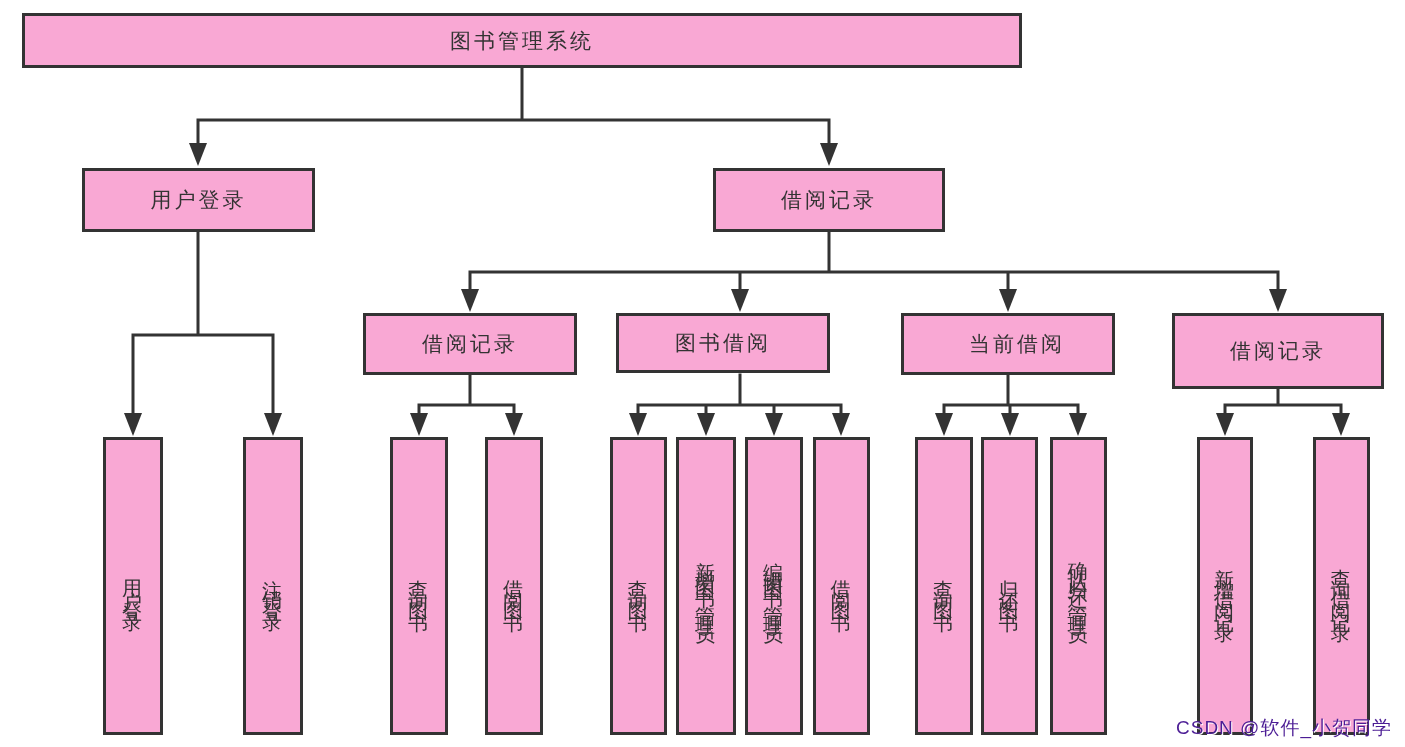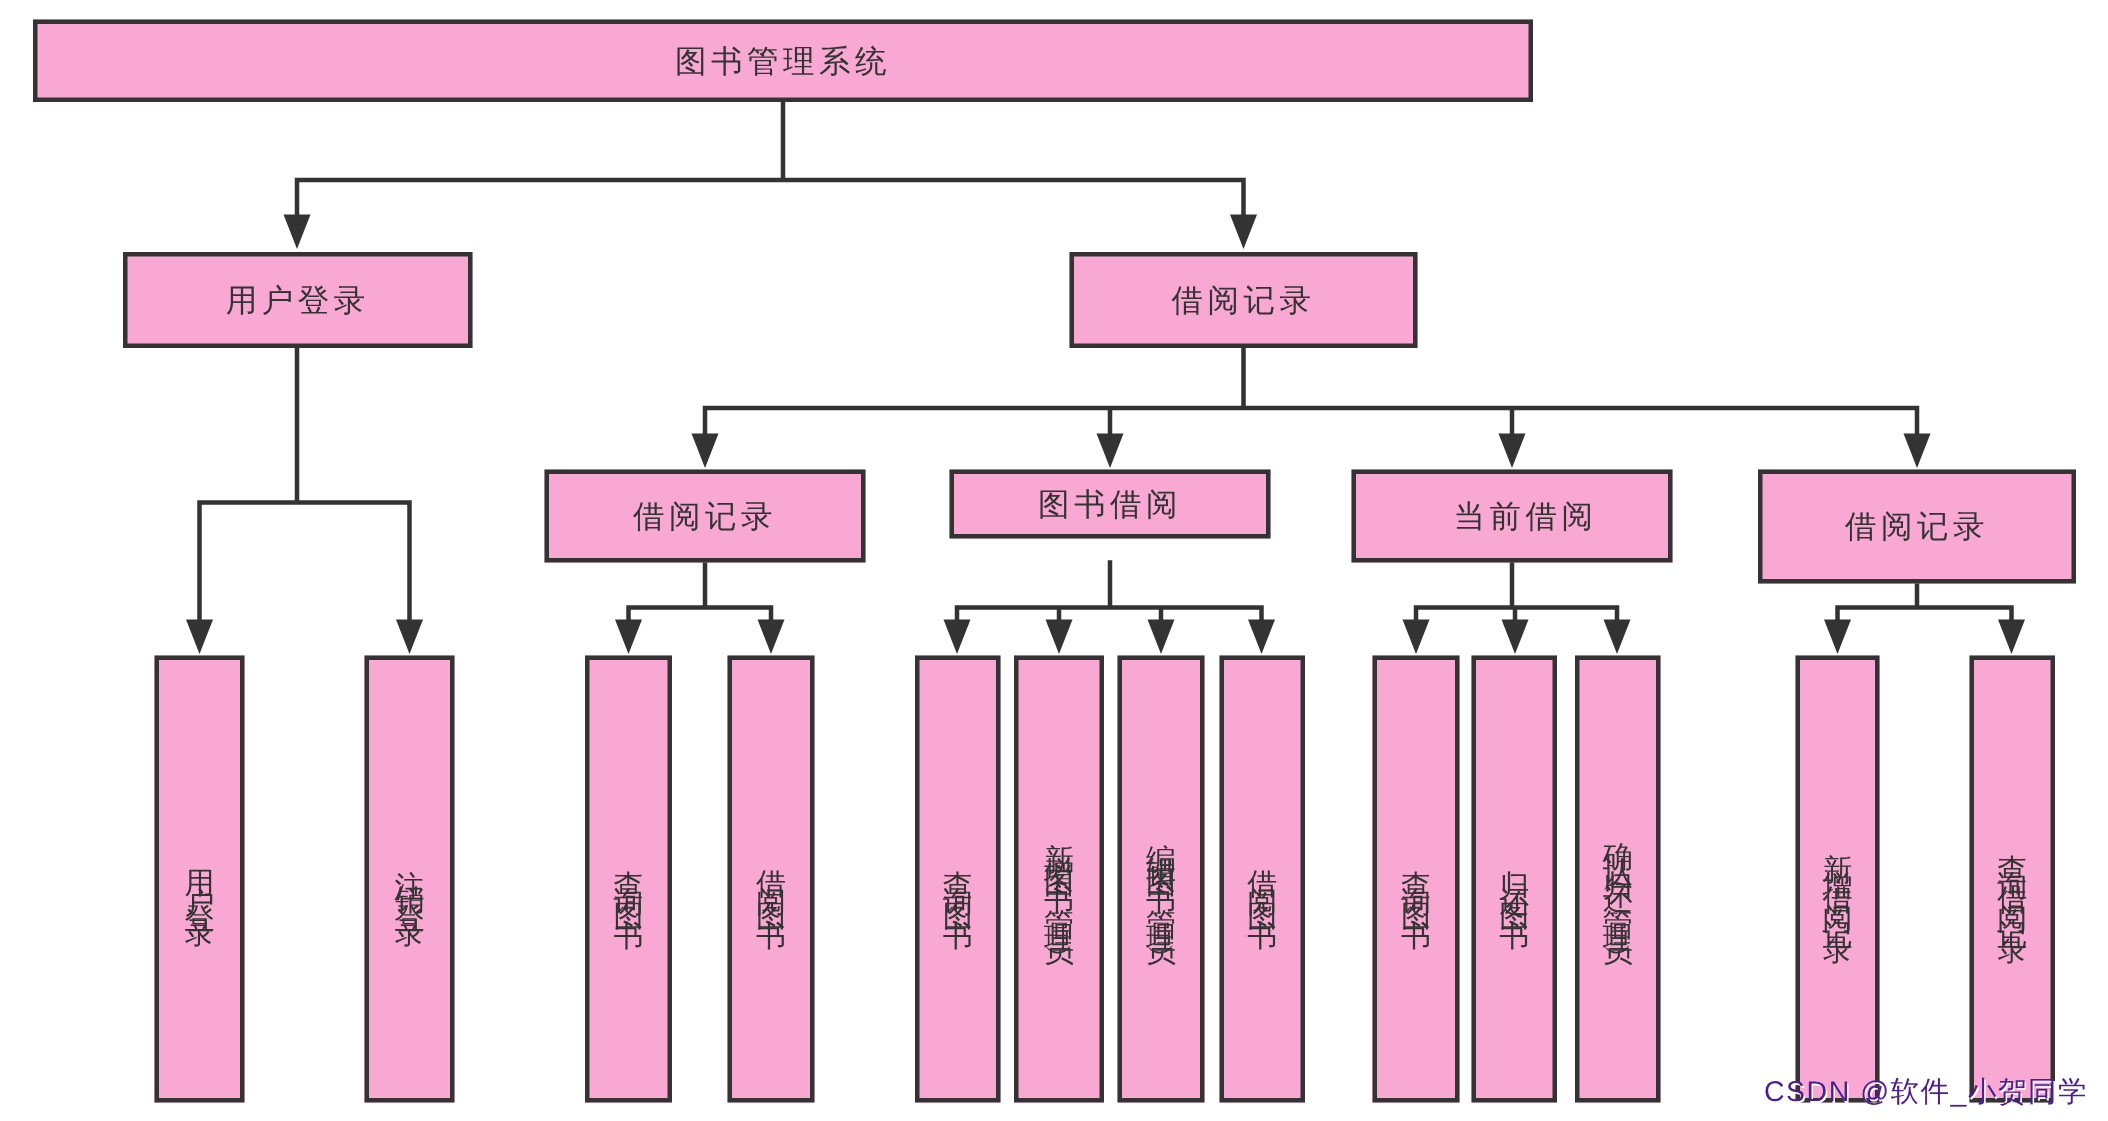--- a/index.html
+++ b/index.html
@@ -92,21 +92,21 @@
       <polygon points="1341,436 1332,413 1350,413"></polygon>
     </g>
   </svg>
 
   <div class="box" style="left:22px; top:13px; width:1000px; height:55px;">图书管理系统</div>
 
   <div class="box" style="left:82px; top:168px; width:233px; height:64px;">用户登录</div>
   <div class="box" style="left:713px; top:168px; width:232px; height:64px;">借阅记录</div>
 
   <div class="box" style="left:363px; top:313px; width:214px; height:62px;">借阅记录</div>
-  <div class="box" style="left:633px; top:313px; width:214px; height:46px;">图书借阅</div>
+  <div class="box" style="left:616px; top:313px; width:214px; height:60px;">图书借阅</div>
   <div class="box" style="left:901px; top:313px; width:214px; height:62px;padding-left:18px;">当前借阅</div>
   <div class="box" style="left:1172px; top:313px; width:212px; height:76px;">借阅记录</div>
 
   <div class="box vbox" style="left:103px; top:437px; width:60px; height:298px;">用户登录</div>
   <div class="box vbox" style="left:243px; top:437px; width:60px; height:298px;">注销登录</div>
 
   <div class="box vbox" style="left:390px; top:437px; width:58px; height:298px;">查询图书</div>
   <div class="box vbox" style="left:485px; top:437px; width:58px; height:298px;">借阅图书</div>
 
   <div class="box vbox" style="left:610px; top:437px; width:57px; height:298px;">查询图书</div>

